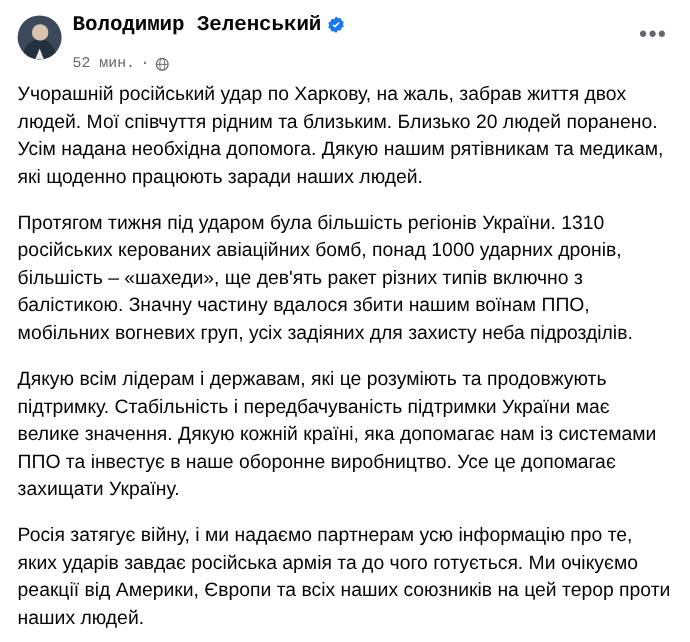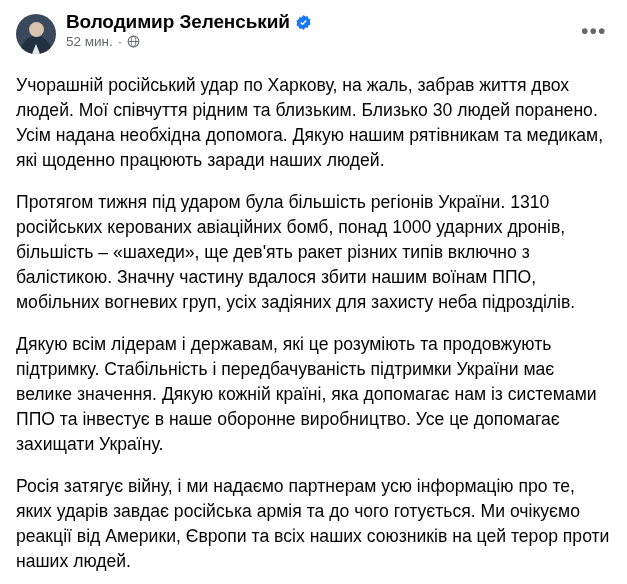--- a/index.html
+++ b/index.html
@@ -63,20 +63,21 @@
     transform: rotate(0deg);
     clip-path: polygon(50% 0, 100% 100%, 0 100%);
   }
   .header-text {
     margin-left: 10px;
     display: flex;
     flex-direction: column;
     justify-content: center;
     flex: 1 1 auto;
     min-width: 0;
+    font-family: Liberation Mono, monospace;
   }
   .name-row {
     display: flex;
     align-items: center;
     gap: 5px;
     line-height: 20px;
   }
   .author-name {
     font-size: 19px;
     font-weight: bold;
@@ -87,21 +88,21 @@
   .verified {
     width: 17px;
     height: 17px;
     flex: 0 0 17px;
     display: inline-block;
   }
   .meta-row {
     display: flex;
     align-items: center;
     gap: 5px;
-    margin-top: 2px;
+    margin-top: 19px;
     color: #65676b;
     font-size: 13.5px;
   }
   .meta-sep {
     color: #65676b;
     font-size: 13.5px;
   }
   .globe-icon {
     width: 13px;
     height: 13px;
@@ -170,19 +171,19 @@
             <line x1="1.5" y1="8" x2="14.5" y2="8" stroke="#65676B" stroke-width="1.1"></line>
           </svg>
         </span>
       </div>
     </div>
 
     <div class="more-btn">•••</div>
   </div>
 
   <div class="post-body">
-    <p>Учорашній російський удар по Харкову, на жаль, забрав життя двох людей. Мої співчуття рідним та близьким. Близько 30 людей поранено. Усім надана необхідна допомога. Дякую нашим рятівникам та медикам, які щоденно працюють заради наших людей.</p>
+    <p>Учорашній російський удар по Харкову, на жаль, забрав життя двох людей. Мої співчуття рідним та близьким. Близько 20 людей поранено. Усім надана необхідна допомога. Дякую нашим рятівникам та медикам, які щоденно працюють заради наших людей.</p>
     <p>Протягом тижня під ударом була більшість регіонів України. 1310 російських керованих авіаційних бомб, понад 1000 ударних дронів, більшість – «шахеди», ще дев'ять ракет різних типів включно з балістикою. Значну частину вдалося збити нашим воїнам ППО, мобільних вогневих груп, усіх задіяних для захисту неба підрозділів.</p>
     <p>Дякую всім лідерам і державам, які це розуміють та продовжують підтримку. Стабільність і передбачуваність підтримки України має велике значення. Дякую кожній країні, яка допомагає нам із системами ППО та інвестує в наше оборонне виробництво. Усе це допомагає захищати Україну.</p>
     <p>Росія затягує війну, і ми надаємо партнерам усю інформацію про те, яких ударів завдає російська армія та до чого готується. Ми очікуємо реакції від Америки, Європи та всіх наших союзників на цей терор проти наших людей.</p>
   </div>
 
 </div>
 
 </body></html>

